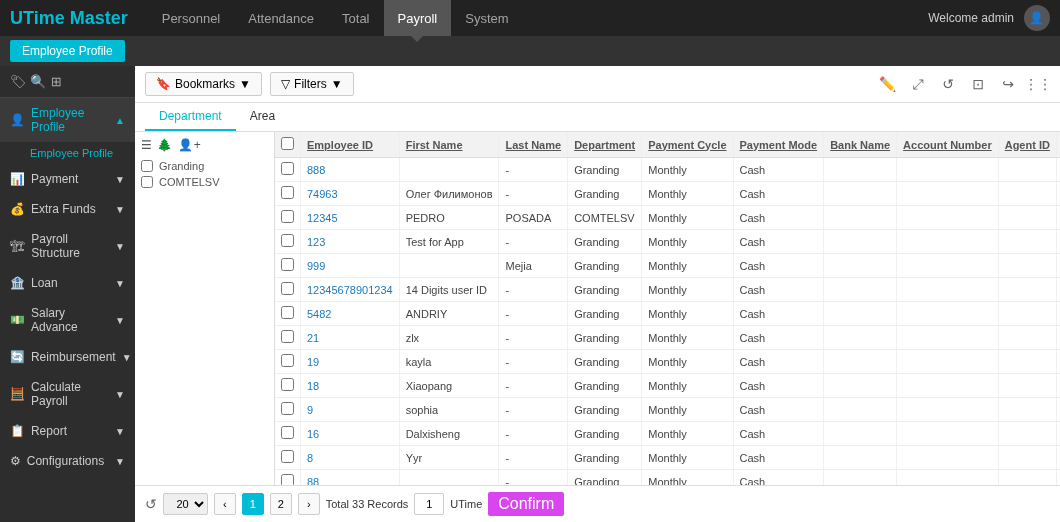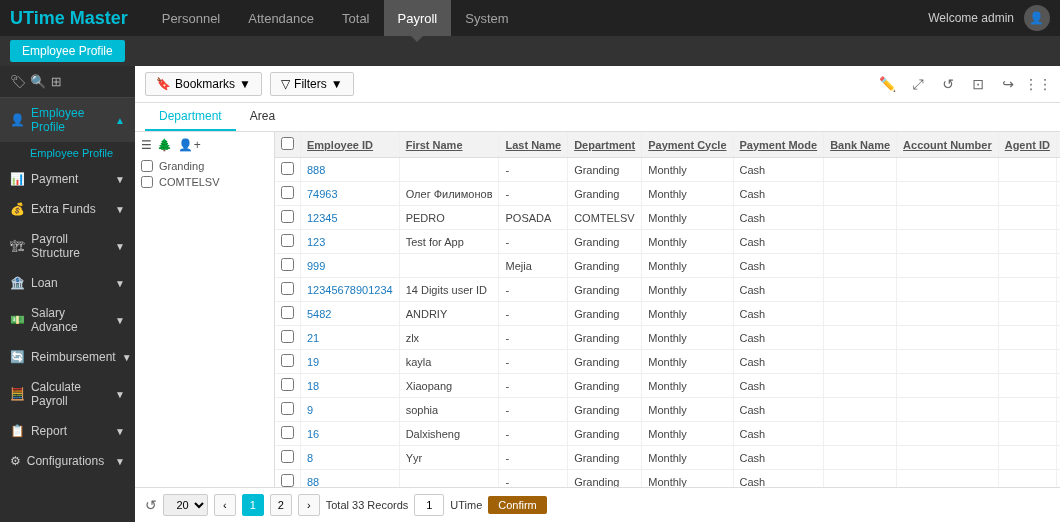--- a/index.html
+++ b/index.html
@@ -60,21 +60,21 @@
     th { padding: 5px 6px; text-align: left; border-bottom: 1px solid #ddd; border-right: 1px solid #eee; white-space: nowrap; font-weight: 600; color: #555; font-size: 11px; text-decoration: underline; }
     td { padding: 4px 6px; border-bottom: 1px solid #eee; border-right: 1px solid #f0f0f0; white-space: nowrap; color: #444; }
     .col-checkbox { width: 20px; }
     .employee-id-link { color: #1a7abf; cursor: pointer; }
 
     
     .pagination { background: #fff; border-top: 1px solid #ddd; padding: 6px 10px; display: flex; align-items: center; gap: 6px; font-size: 11px; }
     .page-btn { min-width: 22px; height: 22px; display: flex; align-items: center; justify-content: center; border: 1px solid #ccc; background: #f9f9f9; cursor: pointer; border-radius: 2px; font-size: 11px; }
     .page-btn.active { background: #00bcd4; color: #fff; border-color: #00bcd4; }
     .page-size-select { height: 22px; border: 1px solid #ccc; border-radius: 2px; font-size: 11px; padding: 0 2px; text-align: right; }
-    .confirm-btn { background: #a16207; color: #fff; border: none; padding: 3px 10px; border-radius: 2px; cursor: pointer; font-size: 11px; }
+    .confirm-btn { background: #d946ef; color: #fff; border: none; padding: 3px 10px; border-radius: 2px; cursor: pointer; font-size: 16px; }
     .page-input { width: 30px; height: 22px; border: 1px solid #ccc; text-align: center; font-size: 11px; border-radius: 2px; }
 
     .refresh-btn { color: #666; cursor: pointer; font-size: 14px; }
   </style>
 </head>
 <body>
 
 <div class="top-nav">
   <div class="logo">
     <span style="color:#00bcd4">UTime</span><span> Master</span>

